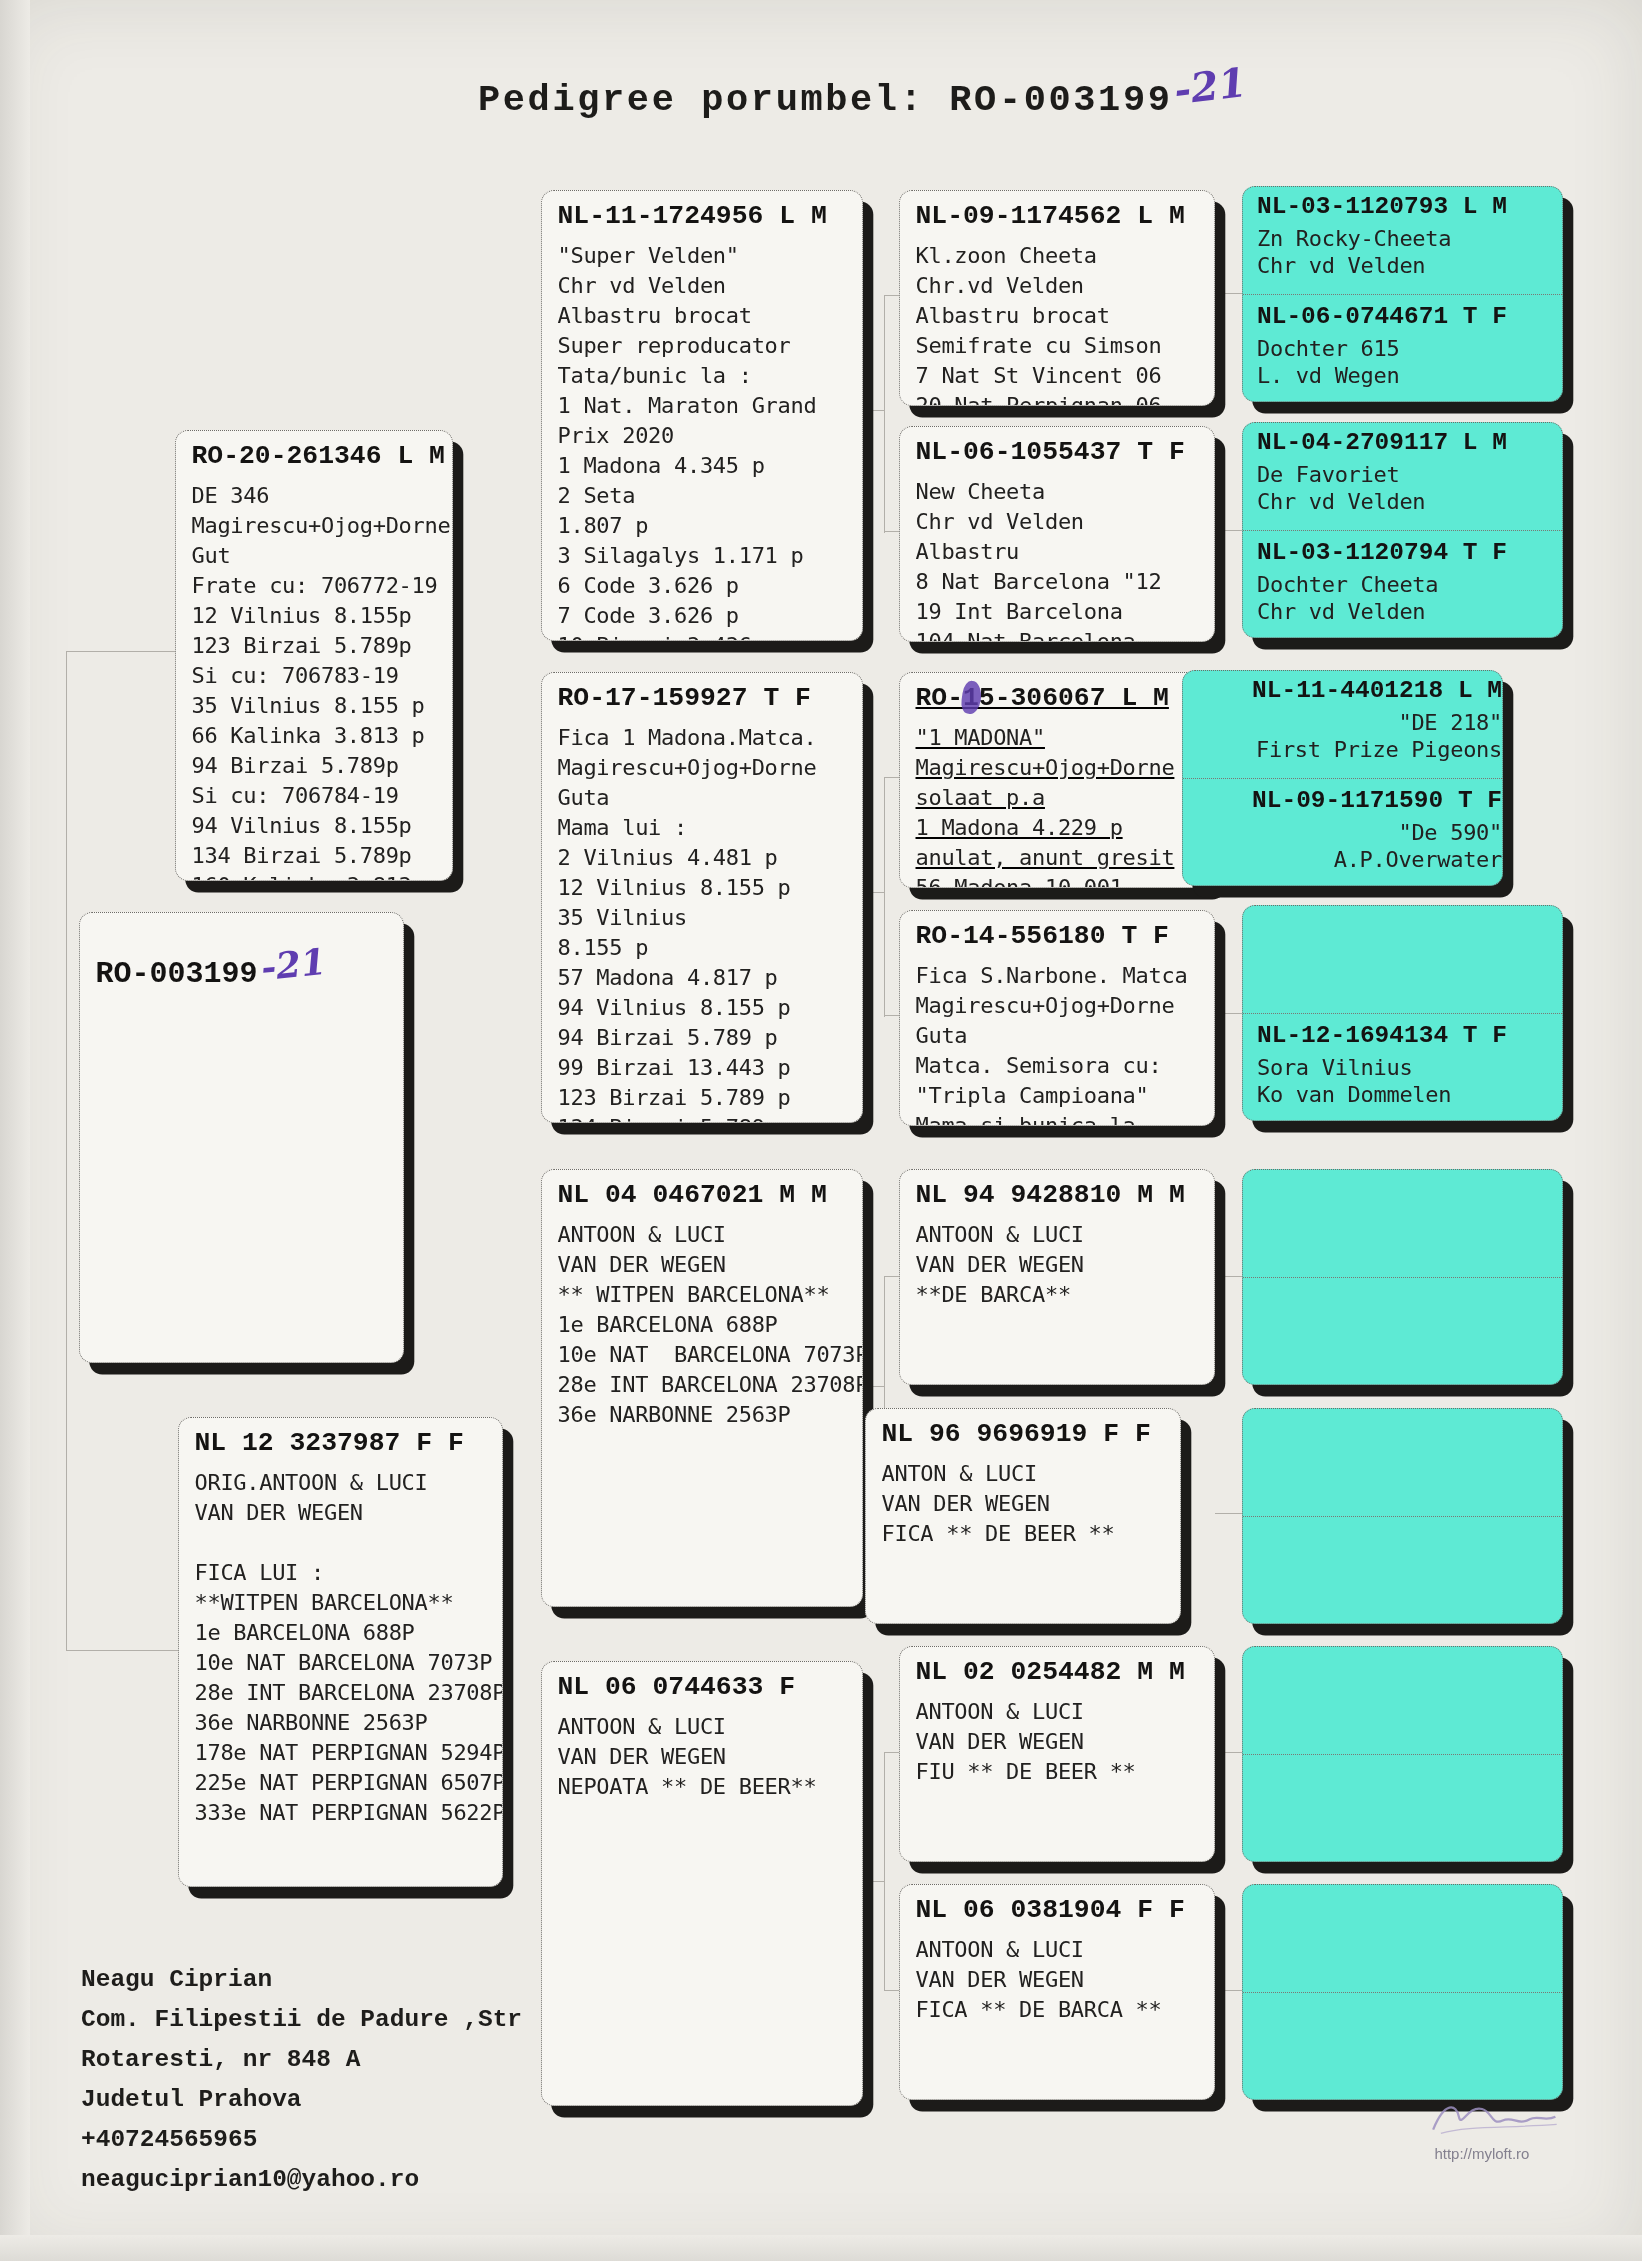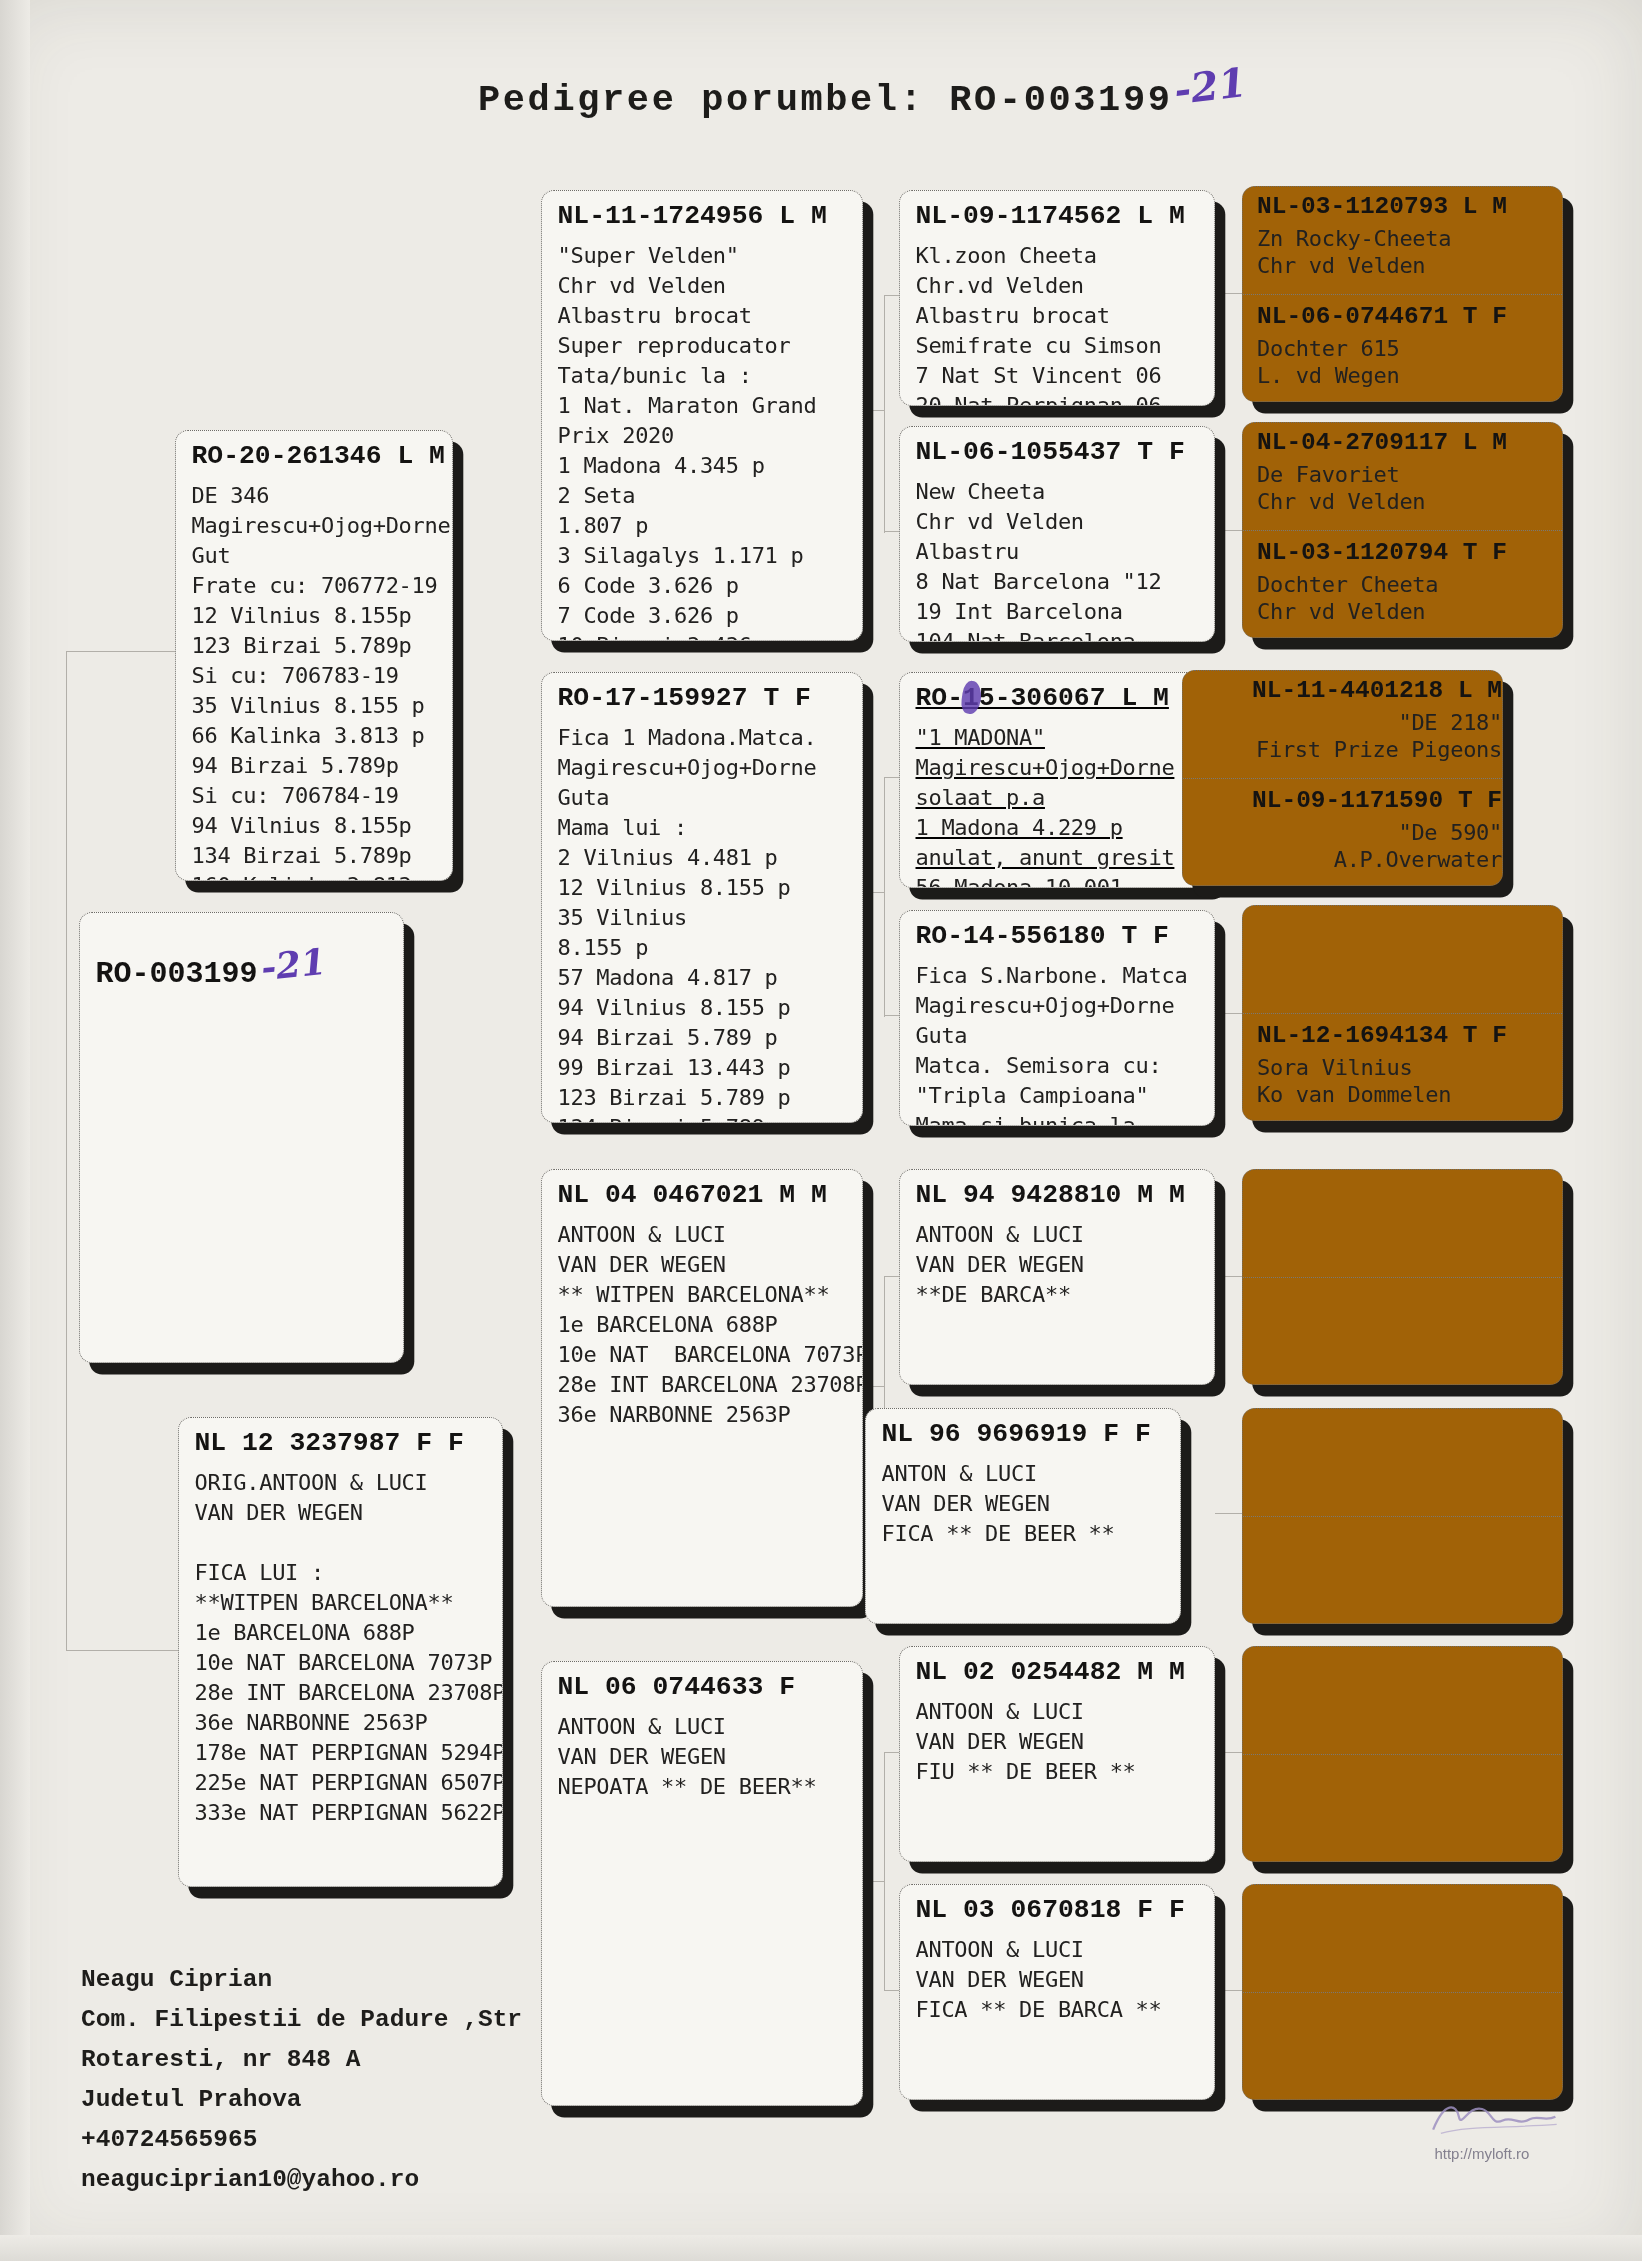--- a/index.html
+++ b/index.html
@@ -46,21 +46,21 @@
   .card.subject{padding-top:41px;}
   .card.subject .card-title{font-size:30px;}
   .card.subject .hand{display:inline-block;font-size:36px;transform:rotate(-6deg);
     position:relative;top:-5.2px;left:3.9px;}
   .card-line{
     font-size:22px;line-height:30px;letter-spacing:-0.3px;
     color:#222120;white-space:pre;min-height:30px;
   }
   .pair-card{
     position:absolute;
-    background:#a16207;
+    background:#5eead4;
     border:1.3px dotted #6e6c68;
     border-radius:13px;
     box-shadow:10.3px 11.6px 0 #1c1b19;
     overflow:hidden;box-sizing:border-box;
   }
   .pair-half{position:absolute;left:0;right:0;height:50%;padding:6.4px 0 0 14px;box-sizing:border-box;}
   .pair-half.top{top:0;}
   .pair-half.bottom{top:50%;padding-top:9px;}
   .pair-divider{position:absolute;left:0;right:0;top:50%;border-top:1.3px dotted #7a7874;}
   .pair-title{
@@ -289,21 +289,21 @@
       </div>
       <div class="card" style="left: 899px; top: 1646px; width: 316px; height: 216px;">
         <div class="card-title"><span>NL 02 0254482 M M</span></div>
         <div>
           <div class="card-line">ANTOON &amp; LUCI</div>
           <div class="card-line">VAN DER WEGEN</div>
           <div class="card-line">FIU ** DE BEER **</div>
         </div>
       </div>
       <div class="card" style="left: 899px; top: 1884px; width: 316px; height: 216px;">
-        <div class="card-title"><span>NL 03 0670818 F F</span></div>
+        <div class="card-title"><span>NL 06 0381904 F F</span></div>
         <div>
           <div class="card-line">ANTOON &amp; LUCI</div>
           <div class="card-line">VAN DER WEGEN</div>
           <div class="card-line">FICA ** DE BARCA **</div>
         </div>
       </div>
     </div>
   <div id="pairs-layer">
       <div class="pair-card" style="left: 1242px; top: 186px; width: 321px; height: 216px;">
         <div class="pair-half top">

